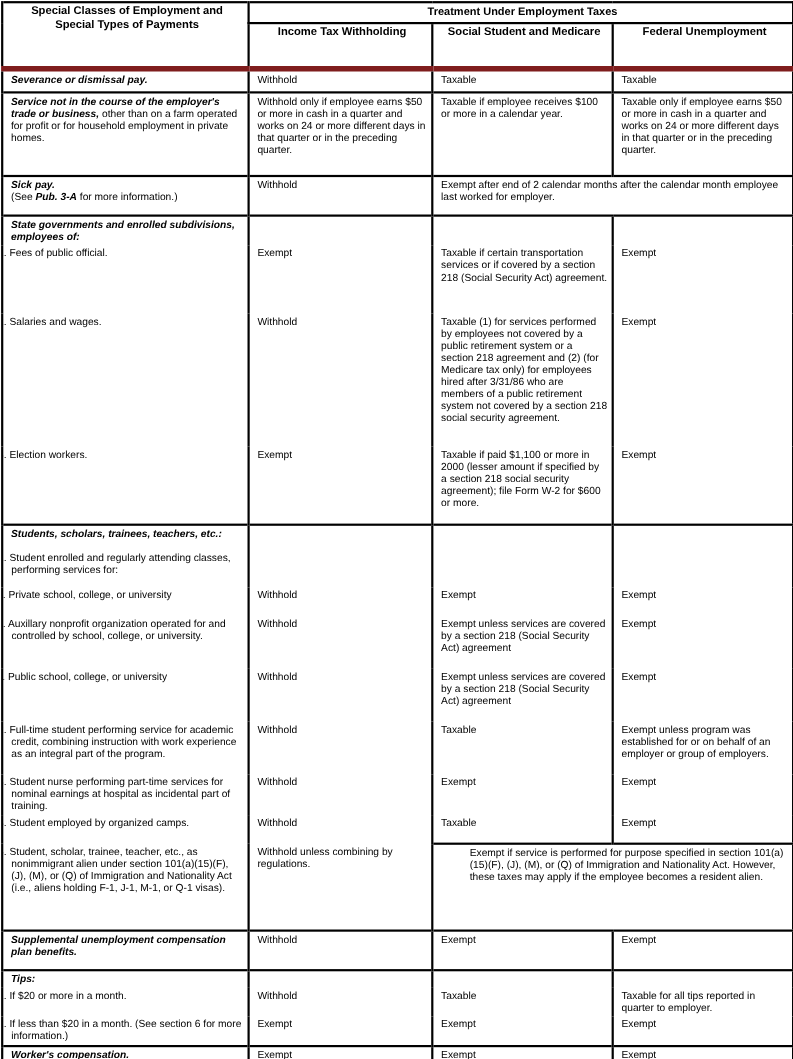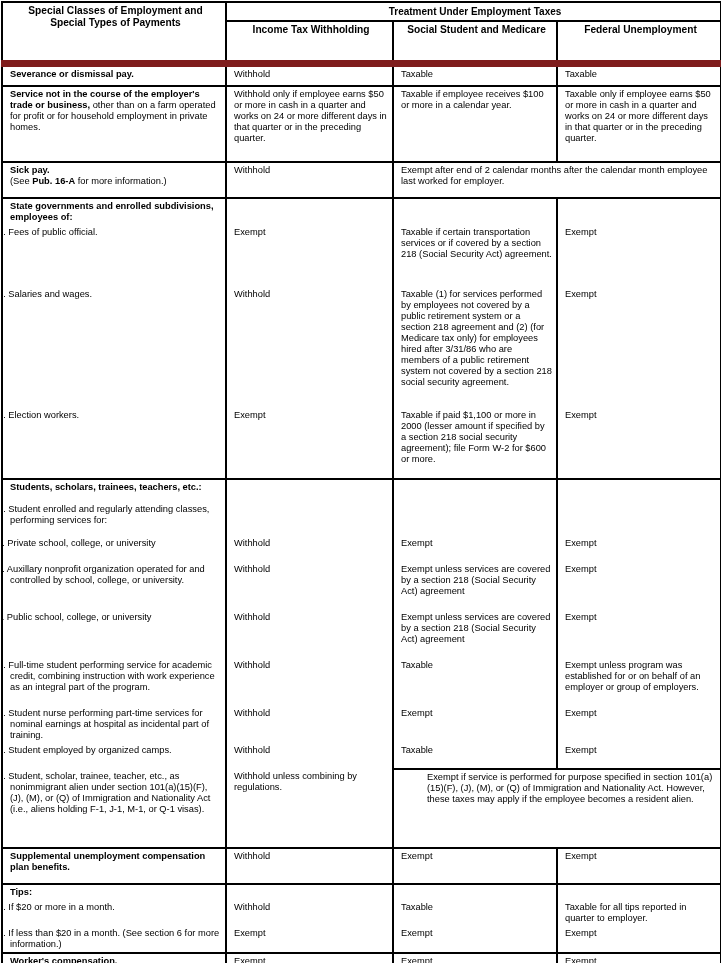--- a/index.html
+++ b/index.html
@@ -47,24 +47,24 @@
     height: 34px;
   }
   th.c1head {
     font-size: 10.2px;
     line-height: 12px;
     font-weight: bold;
     text-align: center;
     vertical-align: middle;
     padding: 2px 6px;
   }
-  thead tr.h2 th, thead th.c1head { border-bottom: 7px solid #7f1d1d; }
+  thead tr.h2 th, thead th.c1head { border-bottom: 5px solid #7f1d1d; }
   
   td.c1 { padding-left: 11px; padding-right: 8px; }
-  .b { font-weight: bold; }
+  .b { font-weight: bold; font-style: italic; }
   tr.sec > td { border-top: 2px solid #000; }
   tr.m5 > td.merged { border-top: 2px solid #000; padding-left: 33px; }
   .it1 { padding-left: 15px; text-indent: -12px; }
   .itA { padding-left: 29px; text-indent: -13px; }
 </style>
 </head>
 <body>
 
 <div class="page">
   <table class="emp">
@@ -97,21 +97,21 @@
       <tr class="sec">
         <td class="c1" style="height:70px"><span class="b">Service not in the course of the employer's trade or business,</span><span> other than on a farm operated for profit or for household employment in private homes.</span></td>
         <td>Withhold only if employee earns $50 or more in cash in a quarter and works on 24 or more different days in that quarter or in the preceding quarter.</td>
         <td>Taxable if employee receives $100 or more in a calendar year.</td>
         <td>Taxable only if employee earns $50 or more in cash in a quarter and works on 24 or more different days in that quarter or in the preceding quarter.</td>
       </tr>
 
       <tr class="sec">
         <td class="c1" style="height:30px">
           <div class="b">Sick pay.</div>
-          <div><span>(See </span><span class="b">Pub. 16-A</span><span> for more information.)</span></div>
+          <div><span>(See </span><span class="b">Pub. 3-A</span><span> for more information.)</span></div>
         </td>
         <td>Withhold</td>
         <td colspan="2">Exempt after end of 2 calendar months after the calendar month employee last worked for employer.</td>
       </tr>
 
       <tr class="sec">
         <td class="c1 b" style="height:18px">State governments and enrolled subdivisions, employees of:</td>
         <td></td>
         <td></td>
         <td></td>

